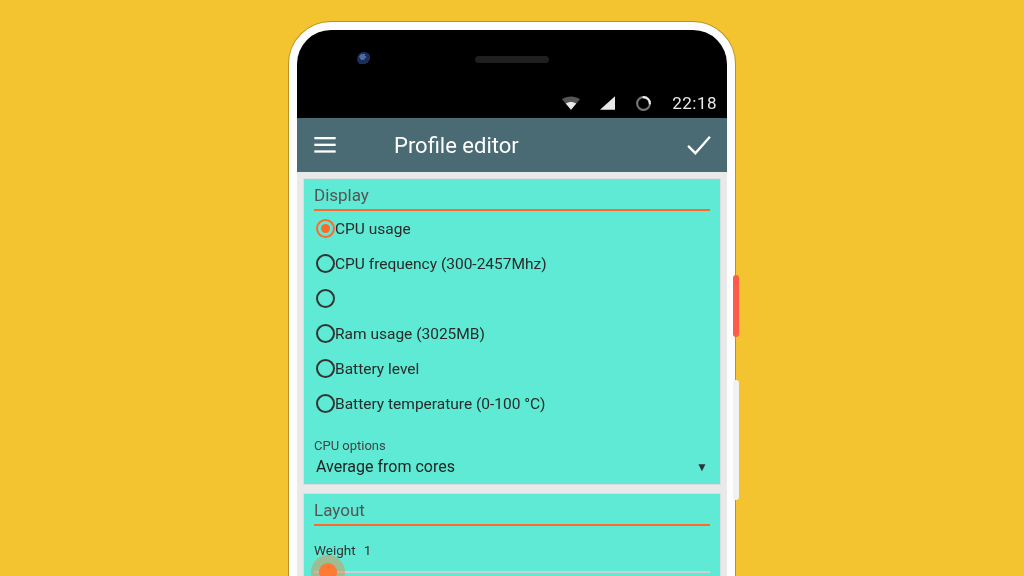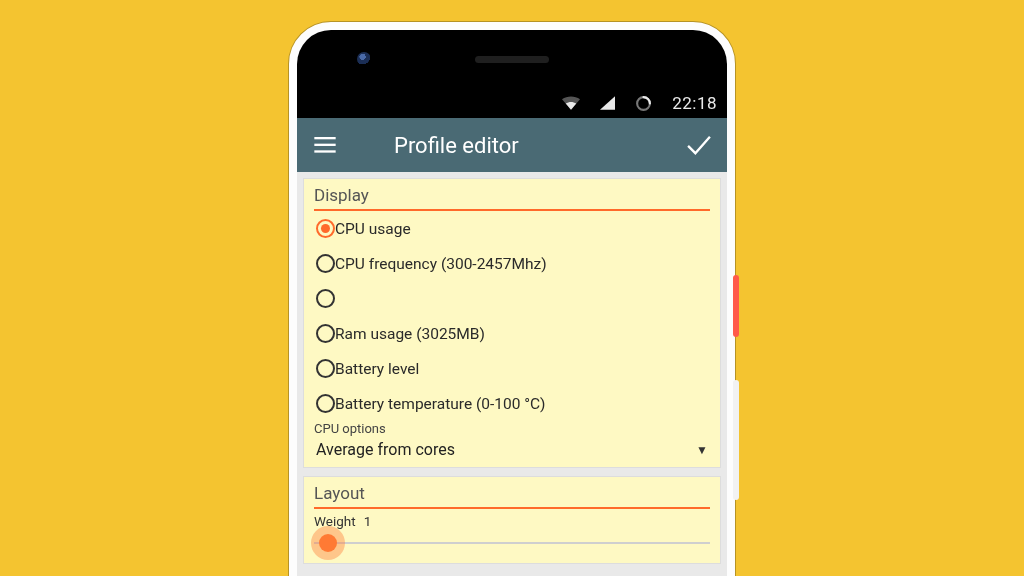--- a/index.html
+++ b/index.html
@@ -80,21 +80,21 @@
   .hamburger, .confirm { display:flex; align-items:center; justify-content:center; width:28px; height:28px; cursor:pointer; }
 
   
   .screen {
     background:#e9e9e9;
     height: calc(100% - 58px - 30px - 54px);
     overflow:hidden;
     padding:6px;
   }
   .card {
-    background:#fef9c3;
+    background:#5eead4;
     border:1px solid #ddd;
     margin-bottom:8px;
     padding:4px 10px 8px;
   }
   .section-title {
     color:#555;
     font-size:17px;
     padding:2px 0 4px;
     border-bottom:2px solid #ff6a2b;
   }
@@ -109,31 +109,31 @@
     width:19px; height:19px; border:2.4px solid #333; border-radius:50%;
     display:flex; align-items:center; justify-content:center;
     flex-shrink:0;
   }
   .radio.checked { border-color:#ff6a2b; }
   .radio.checked::after {
     content:""; width:9px; height:9px; background:#ff6a2b; border-radius:50%;
   }
 
   .subhead {
-    font-size:13px; color:#444; margin-top:0;
+    font-size:13px; color:#444; margin-top:17px;
   }
   .dropdown {
     display:flex; align-items:center; justify-content:space-between;
     padding:4px 2px 0; font-size:16px; color:#222; cursor:pointer;
   }
   .dropdown .arrow { font-size:12px; color:#333; }
 
   .weight-row {
     display:flex; align-items:baseline; gap:8px;
-    font-size:13.5px; color:#333; padding-top:4px;
+    font-size:13.5px; color:#333; padding-top:16px;
   }
   .slider {
     position:relative; height:24px; margin-top:2px;
   }
   .slider .track {
     position:absolute; left:0; right:0; top:50%; height:2px;
     background:#cfcfcf; transform:translateY(-50%);
   }
   .slider .thumb {
     position:absolute; top:50%; left:14px; transform:translate(-50%,-50%);

